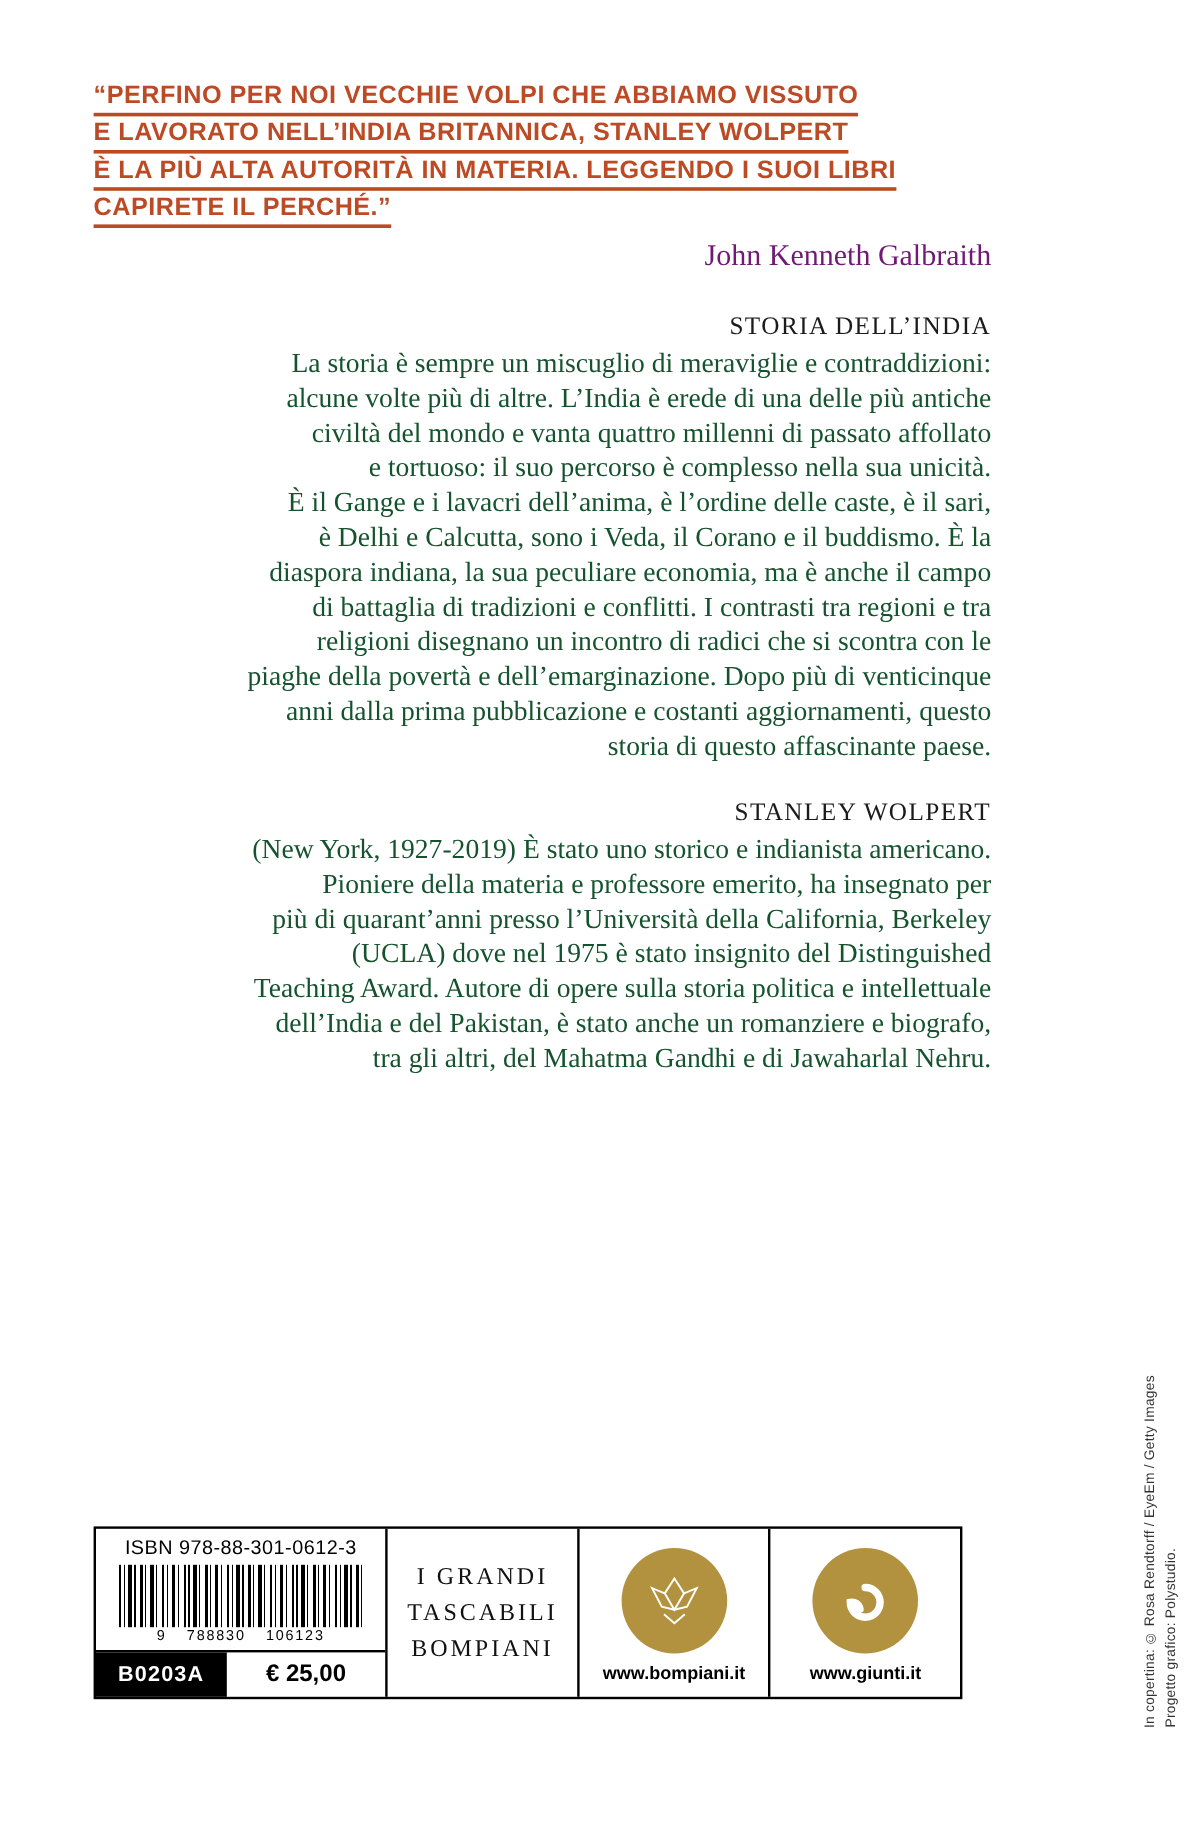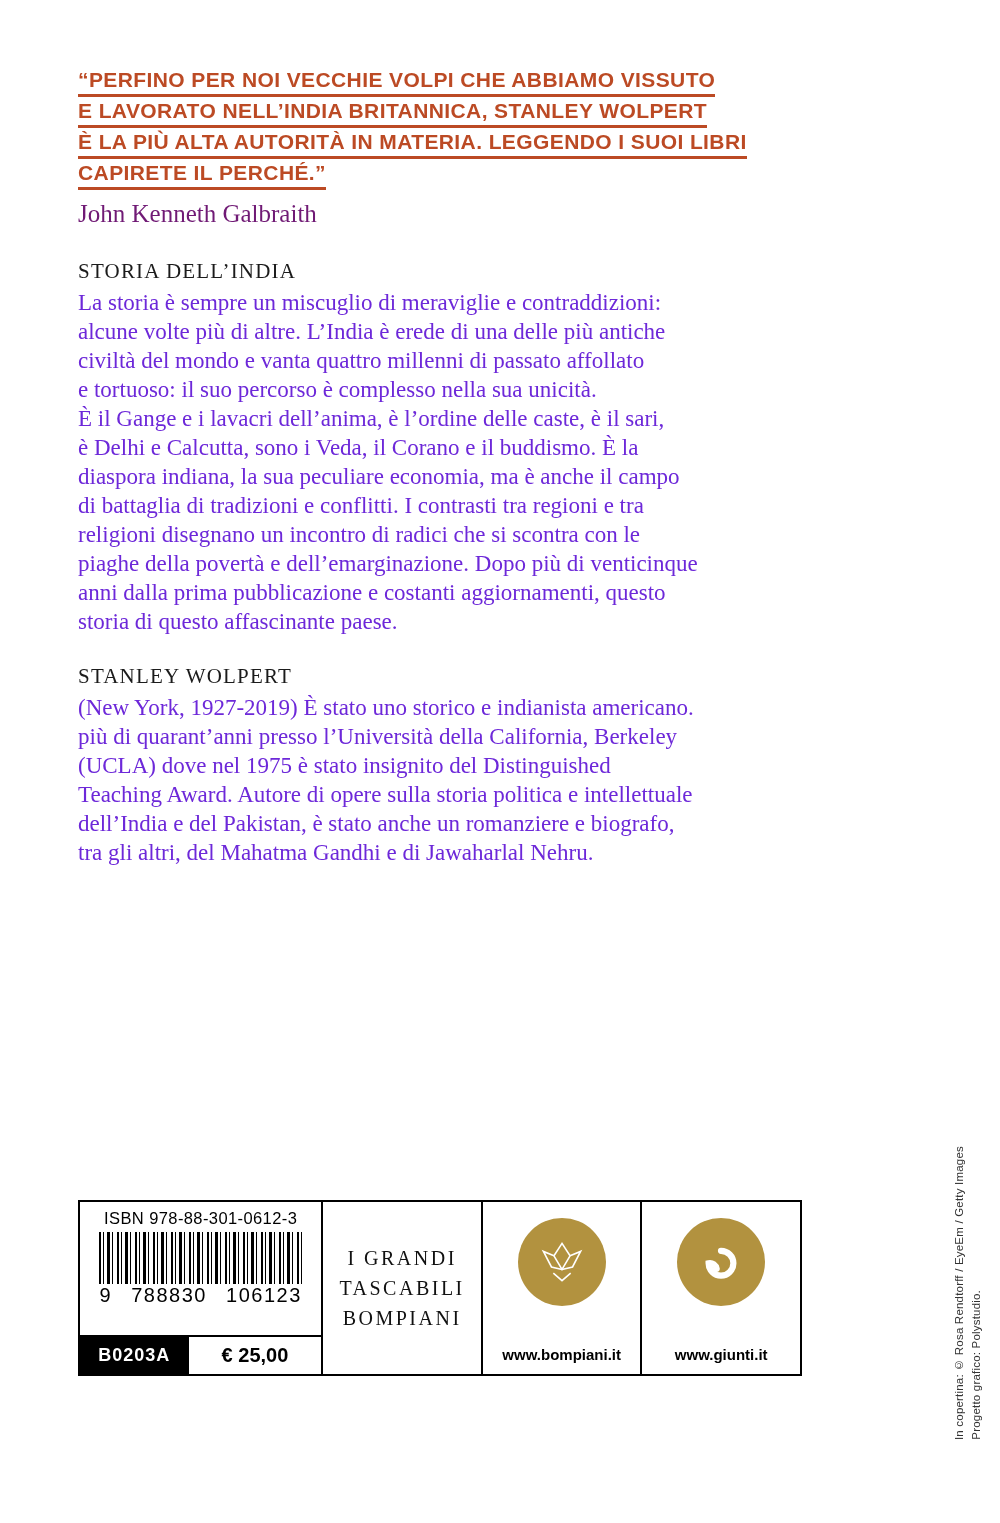--- a/index.html
+++ b/index.html
@@ -11,20 +11,21 @@
     background: #ffffff;
     font-family: "Liberation Serif", serif;
     color: #1b1b1b;
     overflow: hidden;
   }
   .content {
     position: absolute;
     left: 78px;
     top: 68px;
     width: 748px;
+    text-align: right;
   }
   
   .quote { margin-bottom: 9px; }
   .quote-line {
     display: table;
     font-family: "Liberation Sans", sans-serif;
     font-weight: bold;
     font-size: 21px;
     line-height: 24px;
     letter-spacing: 0.4px;
@@ -47,29 +48,29 @@
     line-height: 27px;
     letter-spacing: 1.2px;
     color: #1b1b1b;
   }
   .body-text { margin-top: 3px; }
   .body-line {
     display: block;
     font-size: 23px;
     line-height: 29px;
     white-space: nowrap;
-    color: #6d28d9;
+    color: #14532d;
   }
   
   .footer-box {
     position: absolute;
     left: 78px;
-    top: 1200px;
+    top: 1272px;
     width: 724px;
-    height: 176px;
+    height: 144px;
     border: 2px solid #000;
     box-sizing: border-box;
     display: flex;
     font-family: "Liberation Sans", sans-serif;
   }
   .cell { box-sizing: border-box; }
   .cell + .cell { border-left: 2px solid #000; }
   .cell-isbn {
     width: 242px;
     display: flex;
@@ -87,21 +88,21 @@
     height: 52px;
     margin-top: 4px;
     background:
       repeating-linear-gradient(90deg,
         #000 0 2px, #fff 2px 4px,
         #000 4px 5px, #fff 5px 8px,
         #000 8px 11px, #fff 11px 13px,
         #000 13px 14px, #fff 14px 18px);
   }
   .barcode-digits {
-    font-size: 20px;
+    font-size: 12px;
     letter-spacing: 1.5px;
     word-spacing: 12px;
     margin-top: 0;
     color: #000;
   }
   .isbn-bottom {
     margin-top: auto;
     width: 100%;
     height: 37px;
     border-top: 2px solid #000;
@@ -219,20 +220,21 @@
           <span class="body-line">piaghe della povertà e dell’emarginazione. Dopo più di venticinque</span>
           <span class="body-line">anni dalla prima pubblicazione e costanti aggiornamenti, questo</span>
           <span class="body-line">storia di questo affascinante paese.</span>
         </div>
     </div>
 
     <div class="section-author">
       <div class="heading">STANLEY WOLPERT</div>
       <div class="body-text">
           <span class="body-line">(New York, 1927-2019) È stato uno storico e indianista americano.</span>
+          <span class="body-line">Pioniere della materia e professore emerito, ha insegnato per</span>
           <span class="body-line">più di quarant’anni presso l’Università della California, Berkeley</span>
           <span class="body-line">(UCLA) dove nel 1975 è stato insignito del Distinguished</span>
           <span class="body-line">Teaching Award. Autore di opere sulla storia politica e intellettuale</span>
           <span class="body-line">dell’India e del Pakistan, è stato anche un romanziere e biografo,</span>
           <span class="body-line">tra gli altri, del Mahatma Gandhi e di Jawaharlal Nehru.</span>
         </div>
     </div>
 
   </div>
 

